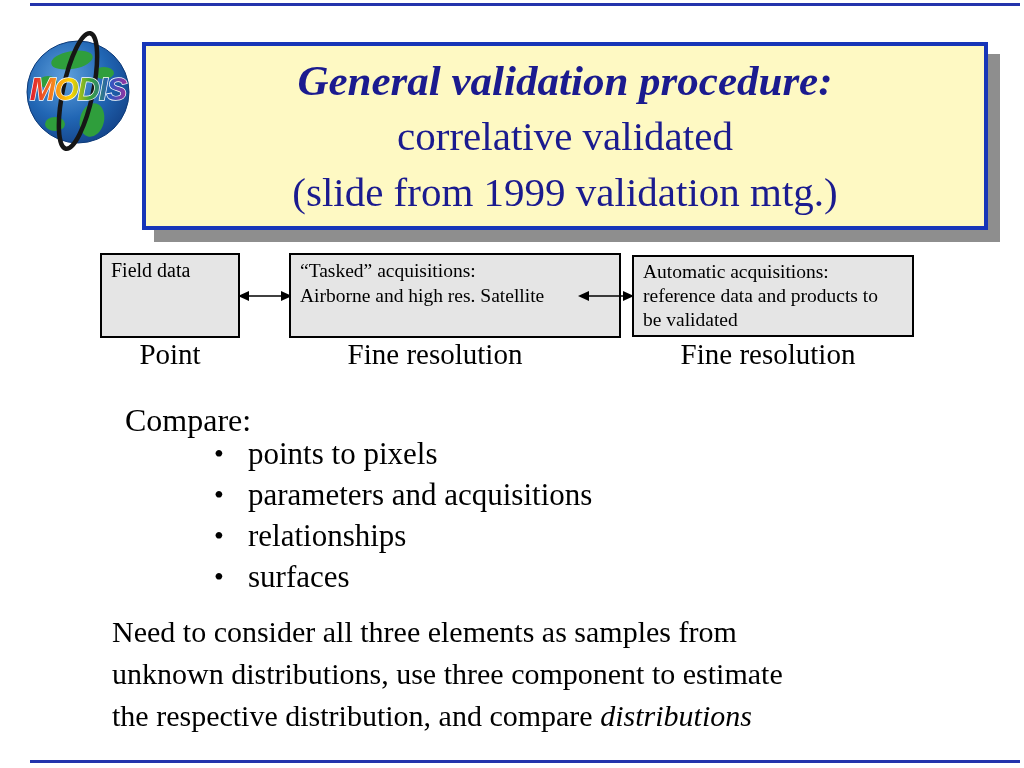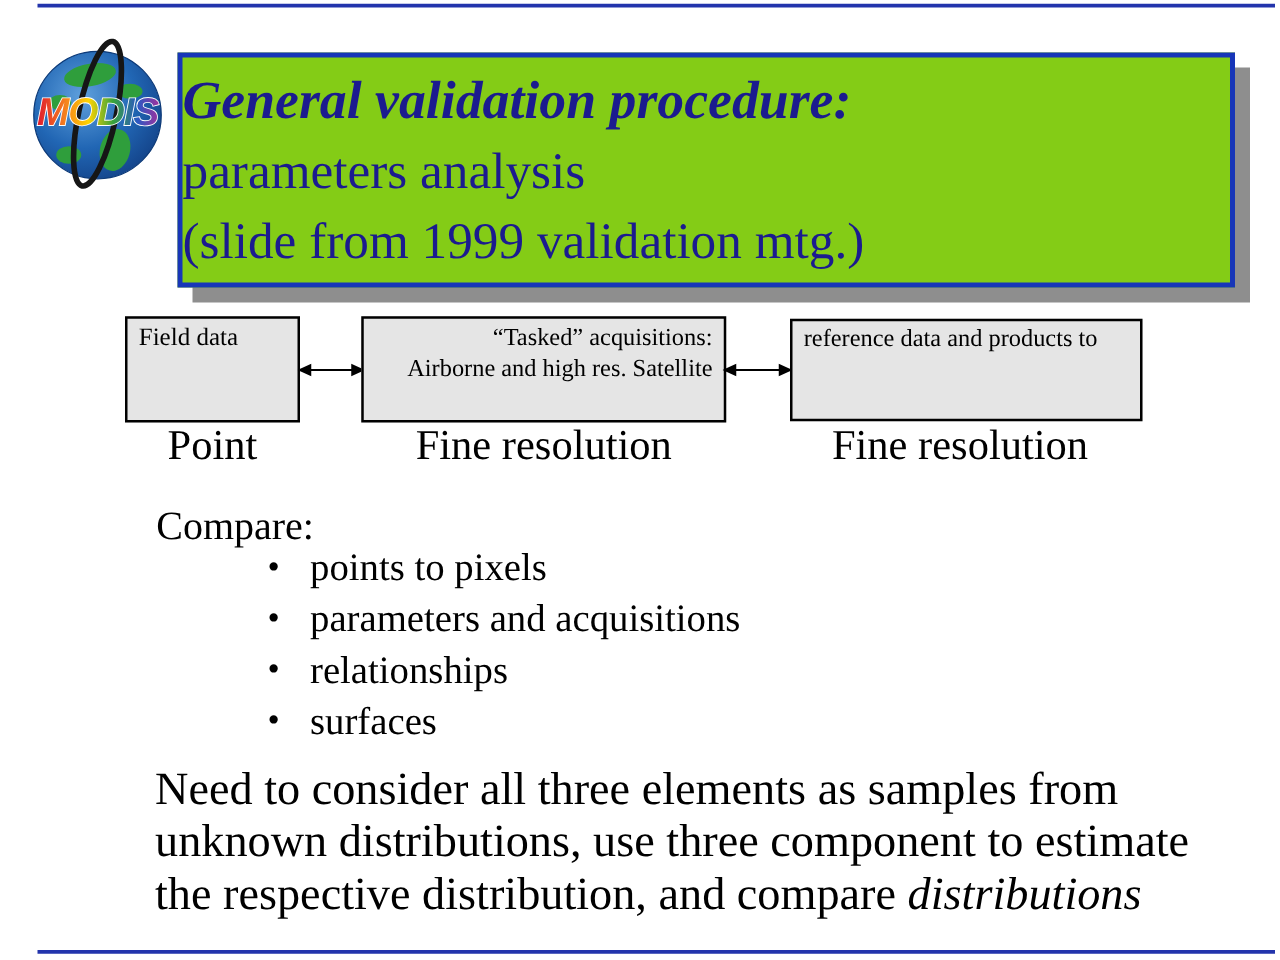--- a/index.html
+++ b/index.html
@@ -8,51 +8,51 @@
     font-family:"Liberation Serif","DejaVu Serif",serif; color:#000; overflow:hidden;
   }
   .frame-line { position:absolute; left:30px; width:990px; height:3px; background:#2334ac; }
   .frame-line.top { top:3px; }
   .frame-line.bottom { top:760px; }
 
   .logo { position:absolute; left:20px; top:30px; width:120px; height:122px; }
 
   .title-box {
     position:absolute; left:142px; top:42px; width:838px; height:180px;
-    background:#84cc16; border:4px solid #1736b8; box-shadow:12px 12px 0 #8e8e8e;
-    color:#1b1b8f;
+    background:#fef9c3; border:4px solid #1736b8; box-shadow:12px 12px 0 #8e8e8e;
+    text-align:center; color:#1b1b8f;
   }
   .title-line1 { margin-top:8px; font-size:43px; line-height:54px; font-weight:bold; font-style:italic; }
   .title-line2 { font-size:41px; line-height:56px; }
   .title-line3 { font-size:41px; line-height:56px; }
 
   .fbox {
     position:absolute; box-sizing:border-box; border:2px solid #000; background:#e5e5e5;
     padding:3px 9px; font-size:20px; line-height:25px;
   }
   .fbox div { white-space:nowrap; }
   .fbox1 { left:100px; top:253px; width:140px; height:85px; }
-  .fbox2 { left:289px; top:253px; width:292px; height:85px; font-size:19.5px;text-align:right; }
+  .fbox2 { left:289px; top:253px; width:332px; height:85px; font-size:19.5px; }
   .fbox3 { left:632px; top:255px; width:282px; height:82px; font-size:19.5px; line-height:24px; }
 
   .arrow { position:absolute; }
   .arrow1 { left:238px; top:287px; }
   .arrow2 { left:578px; top:287px; }
 
-  .flabel { position:absolute; top:338px; font-size:34px; text-align:center; }
+  .flabel { position:absolute; top:338px; font-size:29px; text-align:center; }
   .flabel1 { left:100px; width:140px; }
   .flabel2 { left:289px; width:292px; }
   .flabel3 { left:622px; width:292px; }
 
   .compare-heading { position:absolute; left:125px; top:402px; font-size:32px; }
   .bullets { position:absolute; left:214px; top:433px; }
   .bullet-row { display:flex; align-items:center; height:41px; font-size:31px; }
   .bullet-dot { display:inline-block; width:34px; font-size:28px; }
 
-  .paragraph { position:absolute; left:124px; top:611px; width:860px; font-size:37px; line-height:42px; }
+  .paragraph { position:absolute; left:112px; top:611px; width:860px; font-size:30px; line-height:42px; }
   .paragraph .em { font-style:italic; }
 </style>
 </head>
 <body>
 
 <div class="slide">
 
   <div class="frame-line top"></div>
   <div class="frame-line bottom"></div>
 
@@ -79,21 +79,21 @@
       <ellipse cx="28" cy="52" rx="9" ry="6" fill="#2f9e3c"></ellipse>
       <ellipse cx="72" cy="90" rx="12" ry="17" fill="#2f9e3c" transform="rotate(14 72 90)"></ellipse>
       <ellipse cx="35" cy="94" rx="10" ry="7" fill="#2f9e3c"></ellipse>
     </g>
     <ellipse cx="58" cy="61" rx="15" ry="59" fill="none" stroke="#161616" stroke-width="4.5" transform="rotate(12 58 61)"></ellipse>
     <text x="58" y="70" text-anchor="middle" font-family="Liberation Sans, DejaVu Sans, sans-serif" font-size="31" font-weight="bold" font-style="italic" letter-spacing="-1" fill="url(#rainbow)" stroke="#ffffff" stroke-width="1.4" style="paint-order:stroke">MODIS</text>
   </svg>
 
   <div class="title-box">
     <div class="title-line1">General validation procedure:</div>
-    <div class="title-line2">parameters analysis</div>
+    <div class="title-line2">correlative validated</div>
     <div class="title-line3">(slide from 1999 validation mtg.)</div>
   </div>
 
   <div class="fbox fbox1">
     <div>Field data</div>
   </div>
 
   <svg class="arrow arrow1" width="54" height="18">
     <line x1="9" y1="9" x2="45" y2="9" stroke="#000" stroke-width="1.6"></line>
     <polygon points="0,9 11,4 11,14" fill="#000"></polygon>
@@ -105,21 +105,23 @@
     <div>Airborne and high res. Satellite</div>
   </div>
 
   <svg class="arrow arrow2" width="56" height="18">
     <line x1="9" y1="9" x2="47" y2="9" stroke="#000" stroke-width="1.6"></line>
     <polygon points="0,9 11,4 11,14" fill="#000"></polygon>
     <polygon points="56,9 45,4 45,14" fill="#000"></polygon>
   </svg>
 
   <div class="fbox fbox3">
+    <div>Automatic acquisitions:</div>
     <div>reference data and products to</div>
+    <div>be validated</div>
   </div>
 
   <div class="flabel flabel1">Point</div>
   <div class="flabel flabel2">Fine resolution</div>
   <div class="flabel flabel3">Fine resolution</div>
 
   <div class="compare-heading">Compare:</div>
 
   <div class="bullets">
     <div class="bullet-row">

